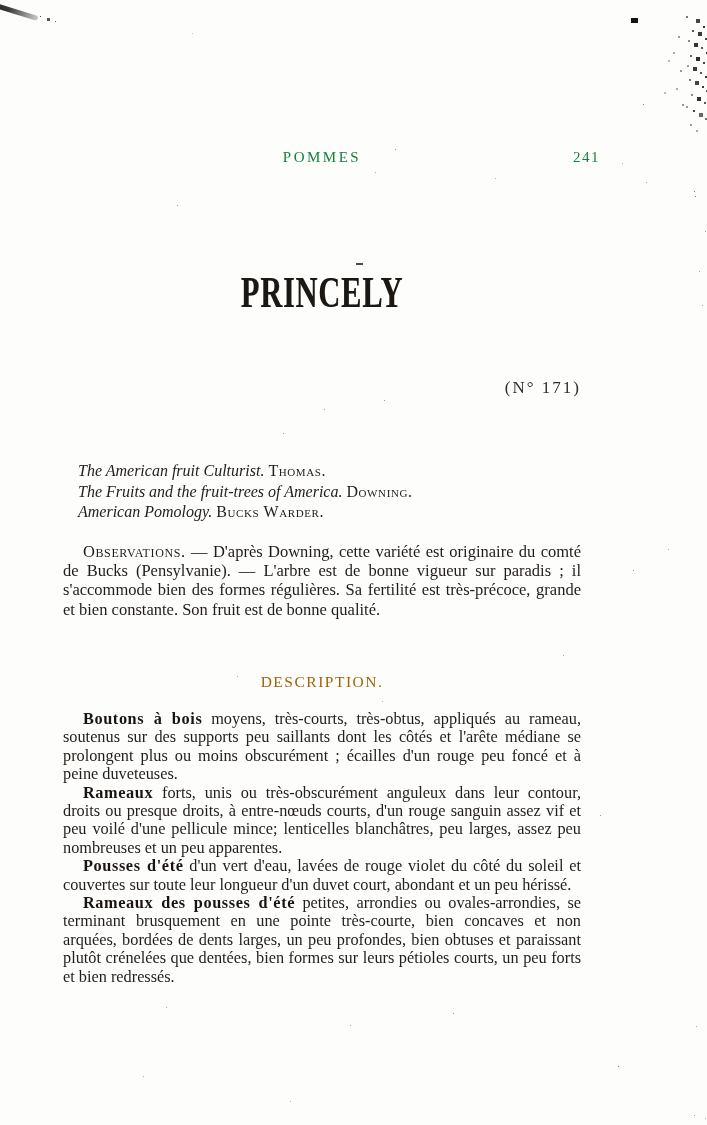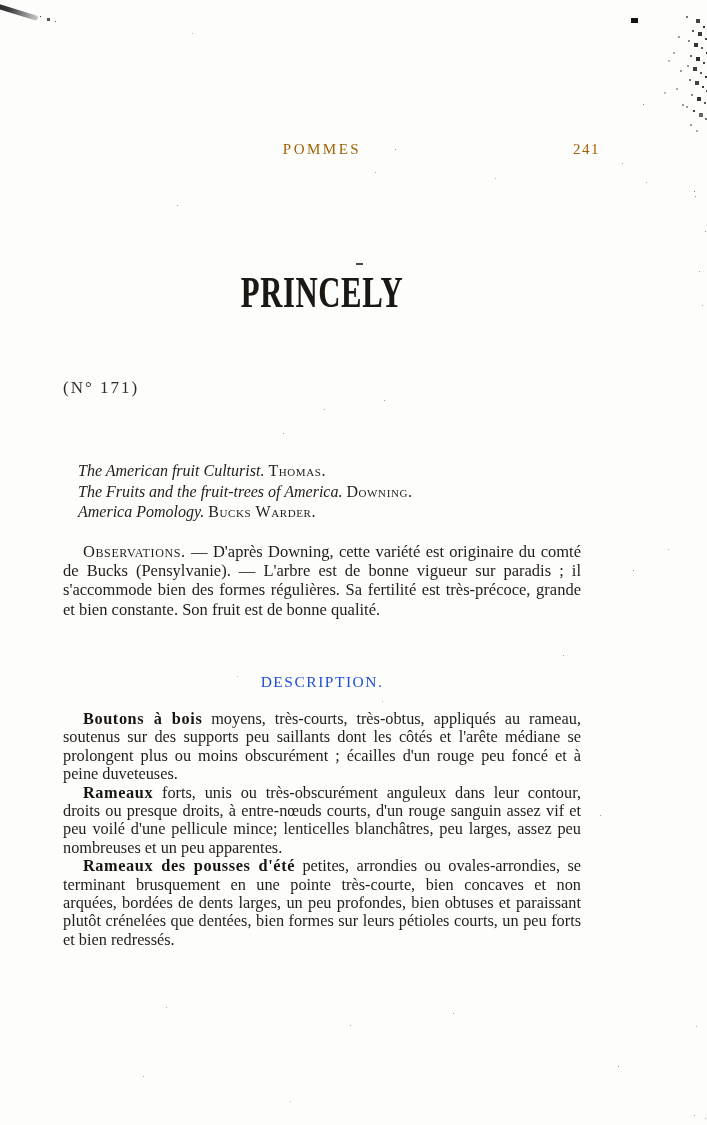--- a/index.html
+++ b/index.html
@@ -11,23 +11,23 @@
     margin: 0 auto;
     background: #fdfdfc;
     overflow: hidden;
     color: #2a2520;
     font-family: "Liberation Serif", serif;
   }
 
   
   .running-head {
     position: absolute;
-    top: 141px; left: 63px; width: 518px; height: 20px;
+    top: 149px; left: 63px; width: 518px; height: 20px;
     font-size: 15px;
-    color: #a16207;
+    color: #15803d;
     text-decoration: underline;
   }
   .running-title {
     position: absolute; left: 50%; transform: translateX(-50%);
     letter-spacing: 2.5px;
     font-weight: 400;
   }
   .page-number {
     position: absolute; left: 510px; top: 0;
     letter-spacing: 1.5px;
@@ -44,21 +44,21 @@
     transform: scaleX(0.68);
     transform-origin: 50% 50%;
     letter-spacing: 1px;
     text-shadow: 0.4px 0.4px 0 rgba(30,25,20,0.4);
   }
 
   
   .variety-number {
     position: absolute;
     top: 378px; left: 63px; width: 518px;
-    text-align: left;
+    text-align: right;
     font-size: 17px;
     letter-spacing: 2px;
     color: #332d28;
   }
 
   
   .refs {
     position: absolute;
     top: 461px; left: 78px;
     font-size: 16px;
@@ -81,21 +81,21 @@
   .sc { font-variant: small-caps; letter-spacing: 0.6px; }
 
   
   .desc-head {
     position: absolute;
     top: 673px; left: 63px; width: 518px;
     text-align: center;
     font-size: 15.5px;
     font-weight: 400;
     letter-spacing: 1.5px;
-    color: #1d4ed8;
+    color: #a16207;
   }
 
   
   .body-text {
     position: absolute;
     top: 710px; left: 63px; width: 518px;
     font-size: 16.3px;
     line-height: 18.4px;
     text-align: justify;
     color: #221d18;
@@ -180,21 +180,21 @@
   <div class="refs">
     <div class="ref-line">
       <span class="ref-title">The American fruit Culturist.</span>
       <span class="ref-author">Thomas.</span>
     </div>
     <div class="ref-line">
       <span class="ref-title">The Fruits and the fruit-trees of America.</span>
       <span class="ref-author">Downing.</span>
     </div>
     <div class="ref-line">
-      <span class="ref-title">America Pomology.</span>
+      <span class="ref-title">American Pomology.</span>
       <span class="ref-author">Bucks Warder.</span>
     </div>
   </div>
 
   <p class="obs">
     <span class="sc">Observations.</span>
     <span>— D'après Downing, cette variété est originaire du comté de Bucks (Pensylvanie). — L'arbre est de bonne vigueur sur paradis ; il s'accommode bien des formes régulières. Sa fertilité est très-précoce, grande et bien constante. Son fruit est de bonne qualité.</span>
   </p>
 
   <h2 class="desc-head">DESCRIPTION.</h2>
@@ -202,18 +202,22 @@
   <div class="body-text">
     <p class="para">
       <span class="lead">Boutons à bois</span>
       <span class="ptext">moyens, très-courts, très-obtus, appliqués au rameau, soutenus sur des supports peu saillants dont les côtés et l'arête médiane se prolongent plus ou moins obscurément ; écailles d'un rouge peu foncé et à peine duveteuses.</span>
     </p>
     <p class="para">
       <span class="lead">Rameaux</span>
       <span class="ptext">forts, unis ou très-obscurément anguleux dans leur contour, droits ou presque droits, à entre-nœuds courts, d'un rouge sanguin assez vif et peu voilé d'une pellicule mince; lenticelles blanchâtres, peu larges, assez peu nombreuses et un peu apparentes.</span>
     </p>
     <p class="para">
+      <span class="lead">Pousses d'été</span>
+      <span class="ptext">d'un vert d'eau, lavées de rouge violet du côté du soleil et couvertes sur toute leur longueur d'un duvet court, abondant et un peu hérissé.</span>
+    </p>
+    <p class="para">
       <span class="lead">Rameaux des pousses d'été</span>
       <span class="ptext">petites, arrondies ou ovales-arrondies, se terminant brusquement en une pointe très-courte, bien concaves et non arquées, bordées de dents larges, un peu profondes, bien obtuses et paraissant plutôt crénelées que dentées, bien formes sur leurs pétioles courts, un peu forts et bien redressés.</span>
     </p>
   </div>
 
 </div>
 
 </body></html>

